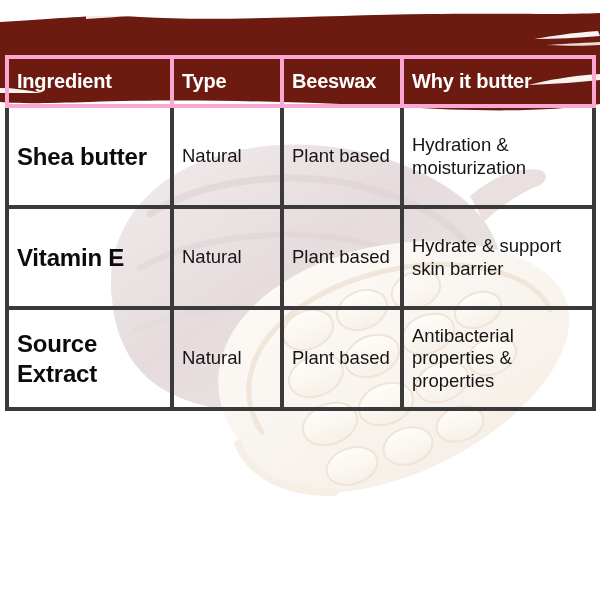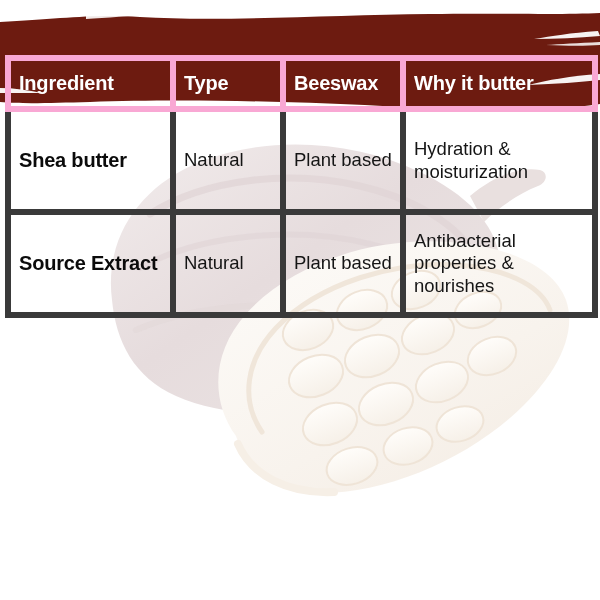--- a/index.html
+++ b/index.html
@@ -55,21 +55,21 @@
     z-index: 3;
     background: transparent;
   }
   #ingredient-table col.c1 { width: 165px; }
   #ingredient-table col.c2 { width: 110px; }
   #ingredient-table col.c3 { width: 120px; }
   #ingredient-table col.c4 { width: 192px; }
 
   #ingredient-table th,
   #ingredient-table td {
-    border: 6px solid #f9a8d4;
+    border: 4px solid #f9a8d4;
     vertical-align: middle;
     text-align: left;
     padding: 0 8px;
     background: transparent;
   }
 
   #ingredient-table thead th {
     height: 45px;
     color: #ffffff;
     font-size: 20px;
@@ -82,21 +82,21 @@
   #ingredient-table tbody td {
     height: 97px;
     font-size: 18.5px;
     color: #151515;
     font-weight: normal;
     line-height: 1.22;
     border-color: #3a3a3a;
   }
   #ingredient-table tbody td.ingredient-cell {
     font-weight: bold;
-    font-size: 20px;
+    font-size: 24px;
     color: #0b0b0b;
     letter-spacing: -0.2px;
   }
 
   .cellline { display: block; }
 </style>
 </head>
 <body>
 
 <div id="canvas">
@@ -198,29 +198,38 @@
         <td class="ingredient-cell">Shea butter</td>
         <td>Natural</td>
         <td>Plant based</td>
         <td>
           <span class="cellline">Hydration &amp;</span>
           <span class="cellline">moisturization</span>
         </td>
       </tr>
 
 
+      <tr>
+        <td class="ingredient-cell">Vitamin E</td>
+        <td>Natural</td>
+        <td>Plant based</td>
+        <td>
+          <span class="cellline">Hydrate &amp; support</span>
+          <span class="cellline">skin barrier</span>
+        </td>
+      </tr>
 
       <tr>
         <td class="ingredient-cell">Source Extract</td>
         <td>Natural</td>
         <td>Plant based</td>
         <td>
           <span class="cellline">Antibacterial</span>
           <span class="cellline">properties &amp;</span>
-          <span class="cellline">nourishes</span>
+          <span class="cellline">properties</span>
         </td>
       </tr>
 
 
     </tbody>
   </table>
 
 </div>
 
 </body></html>

